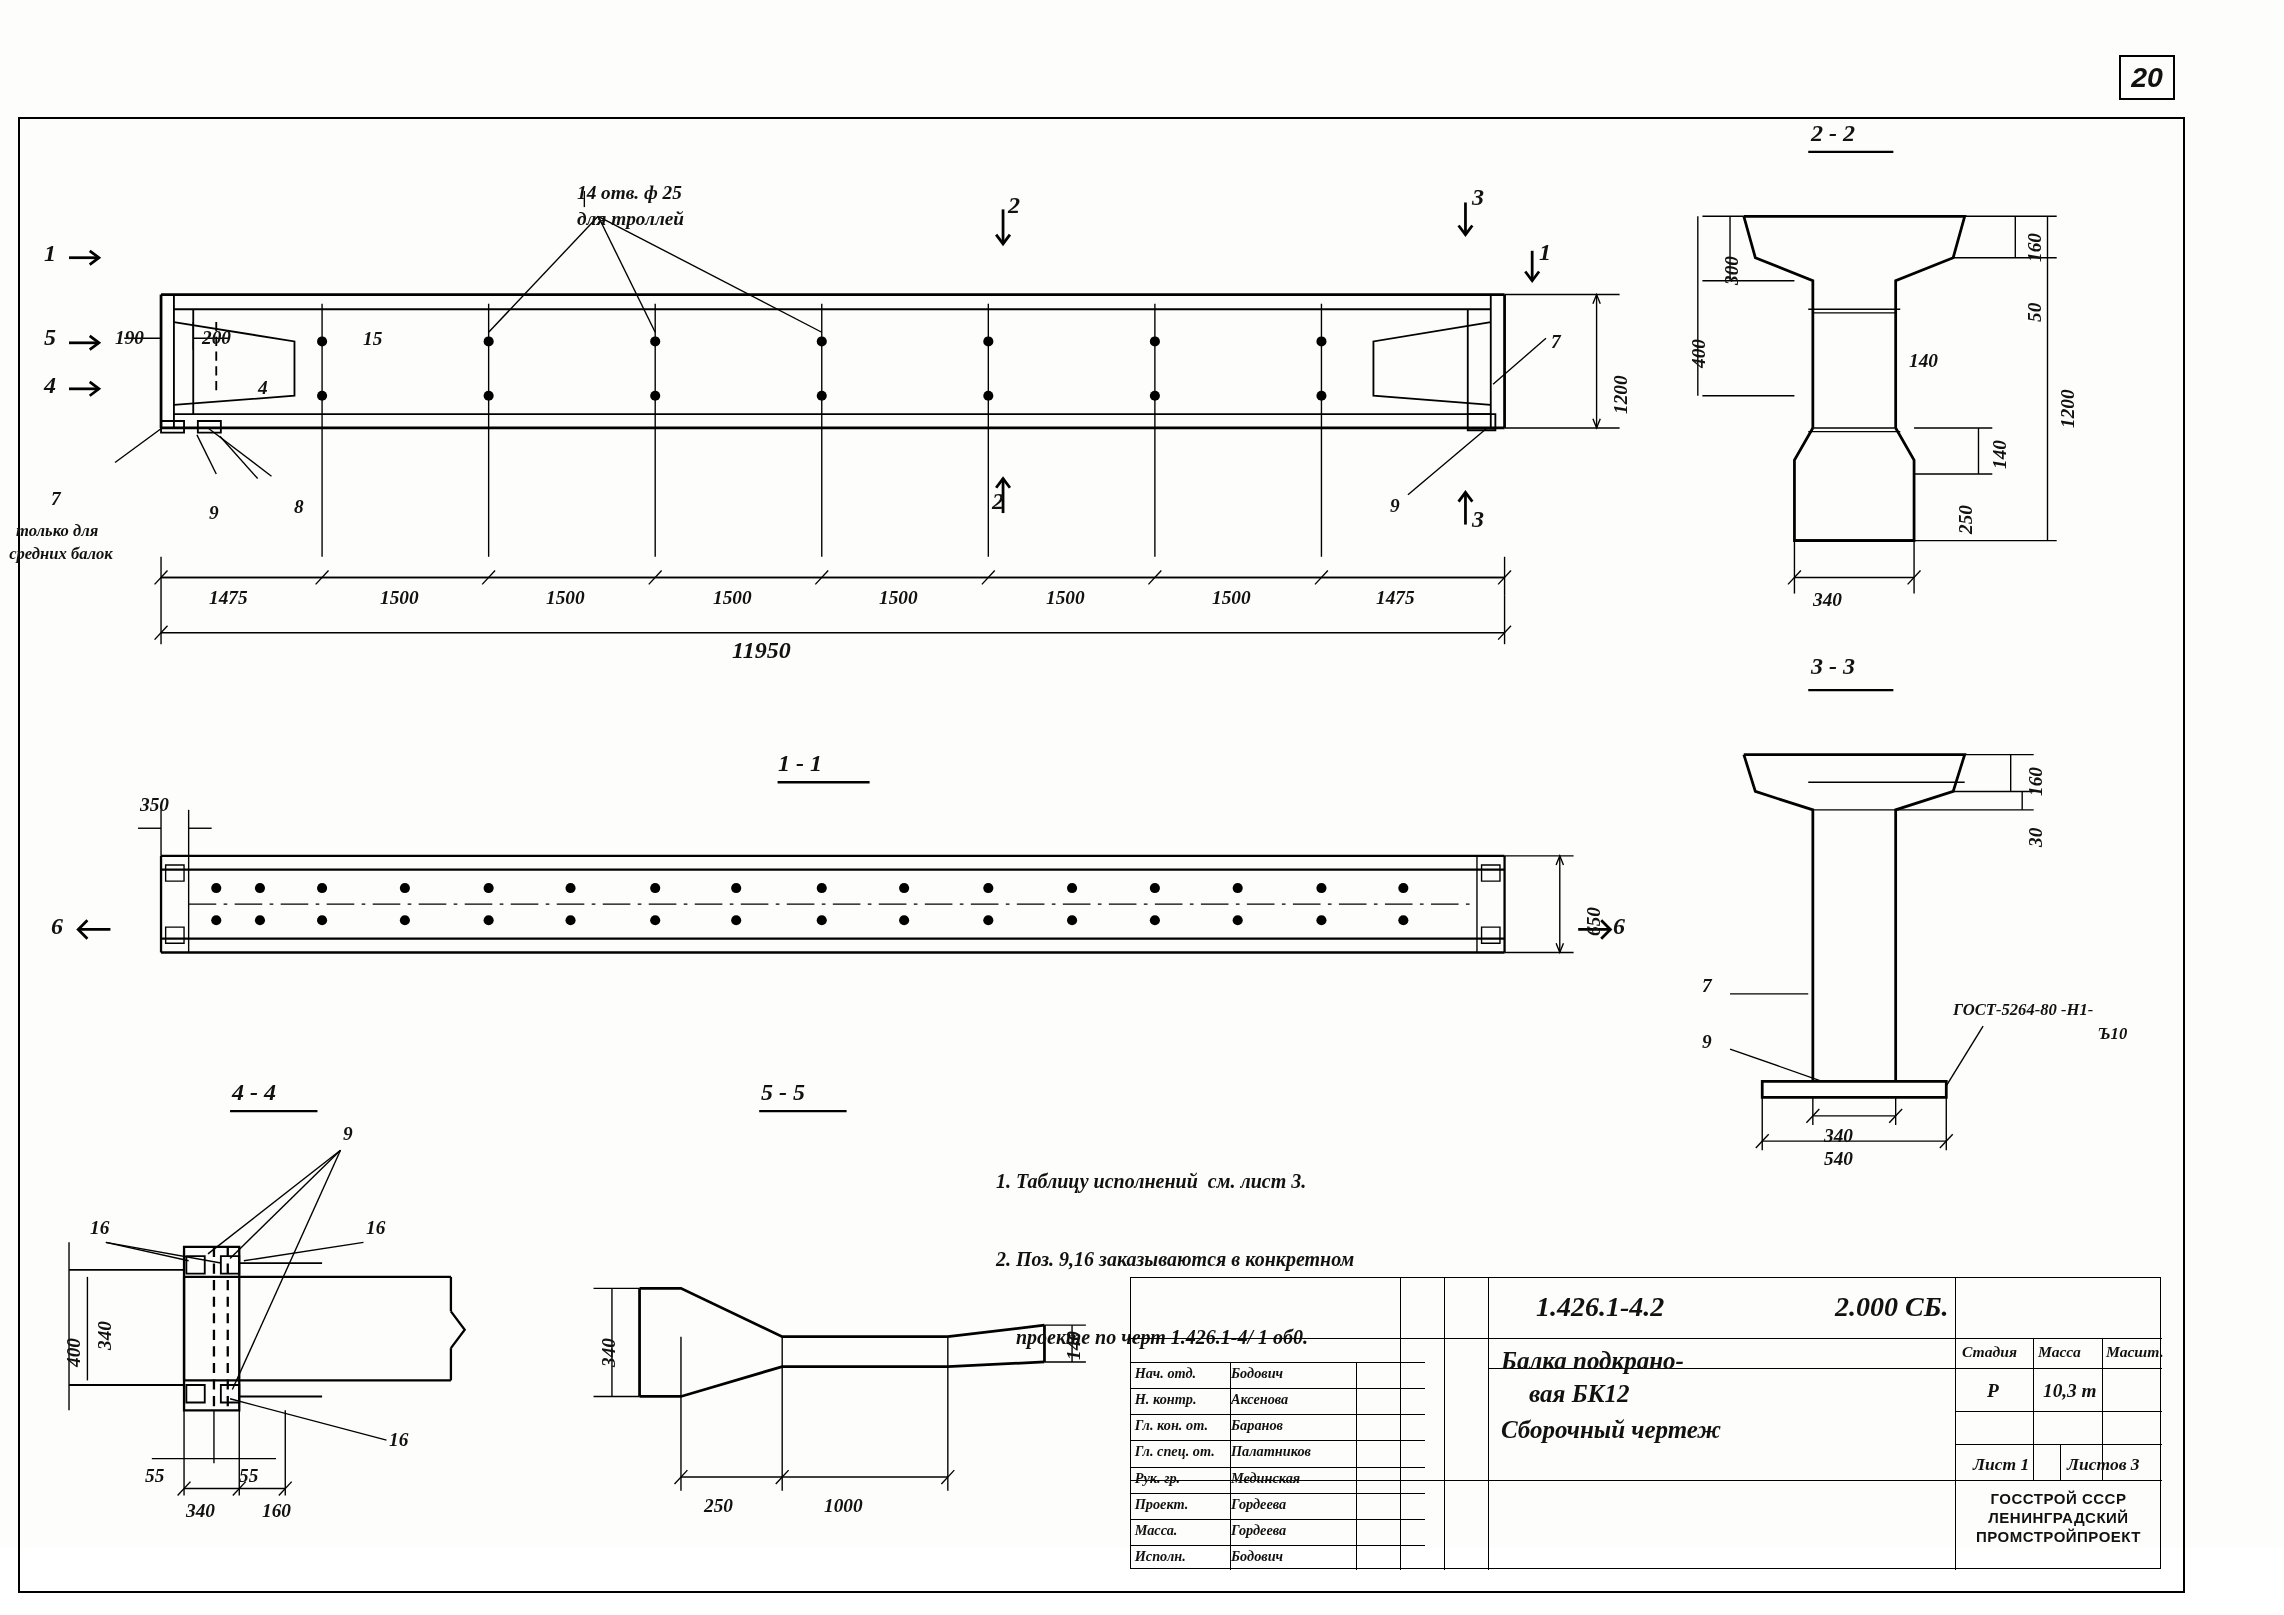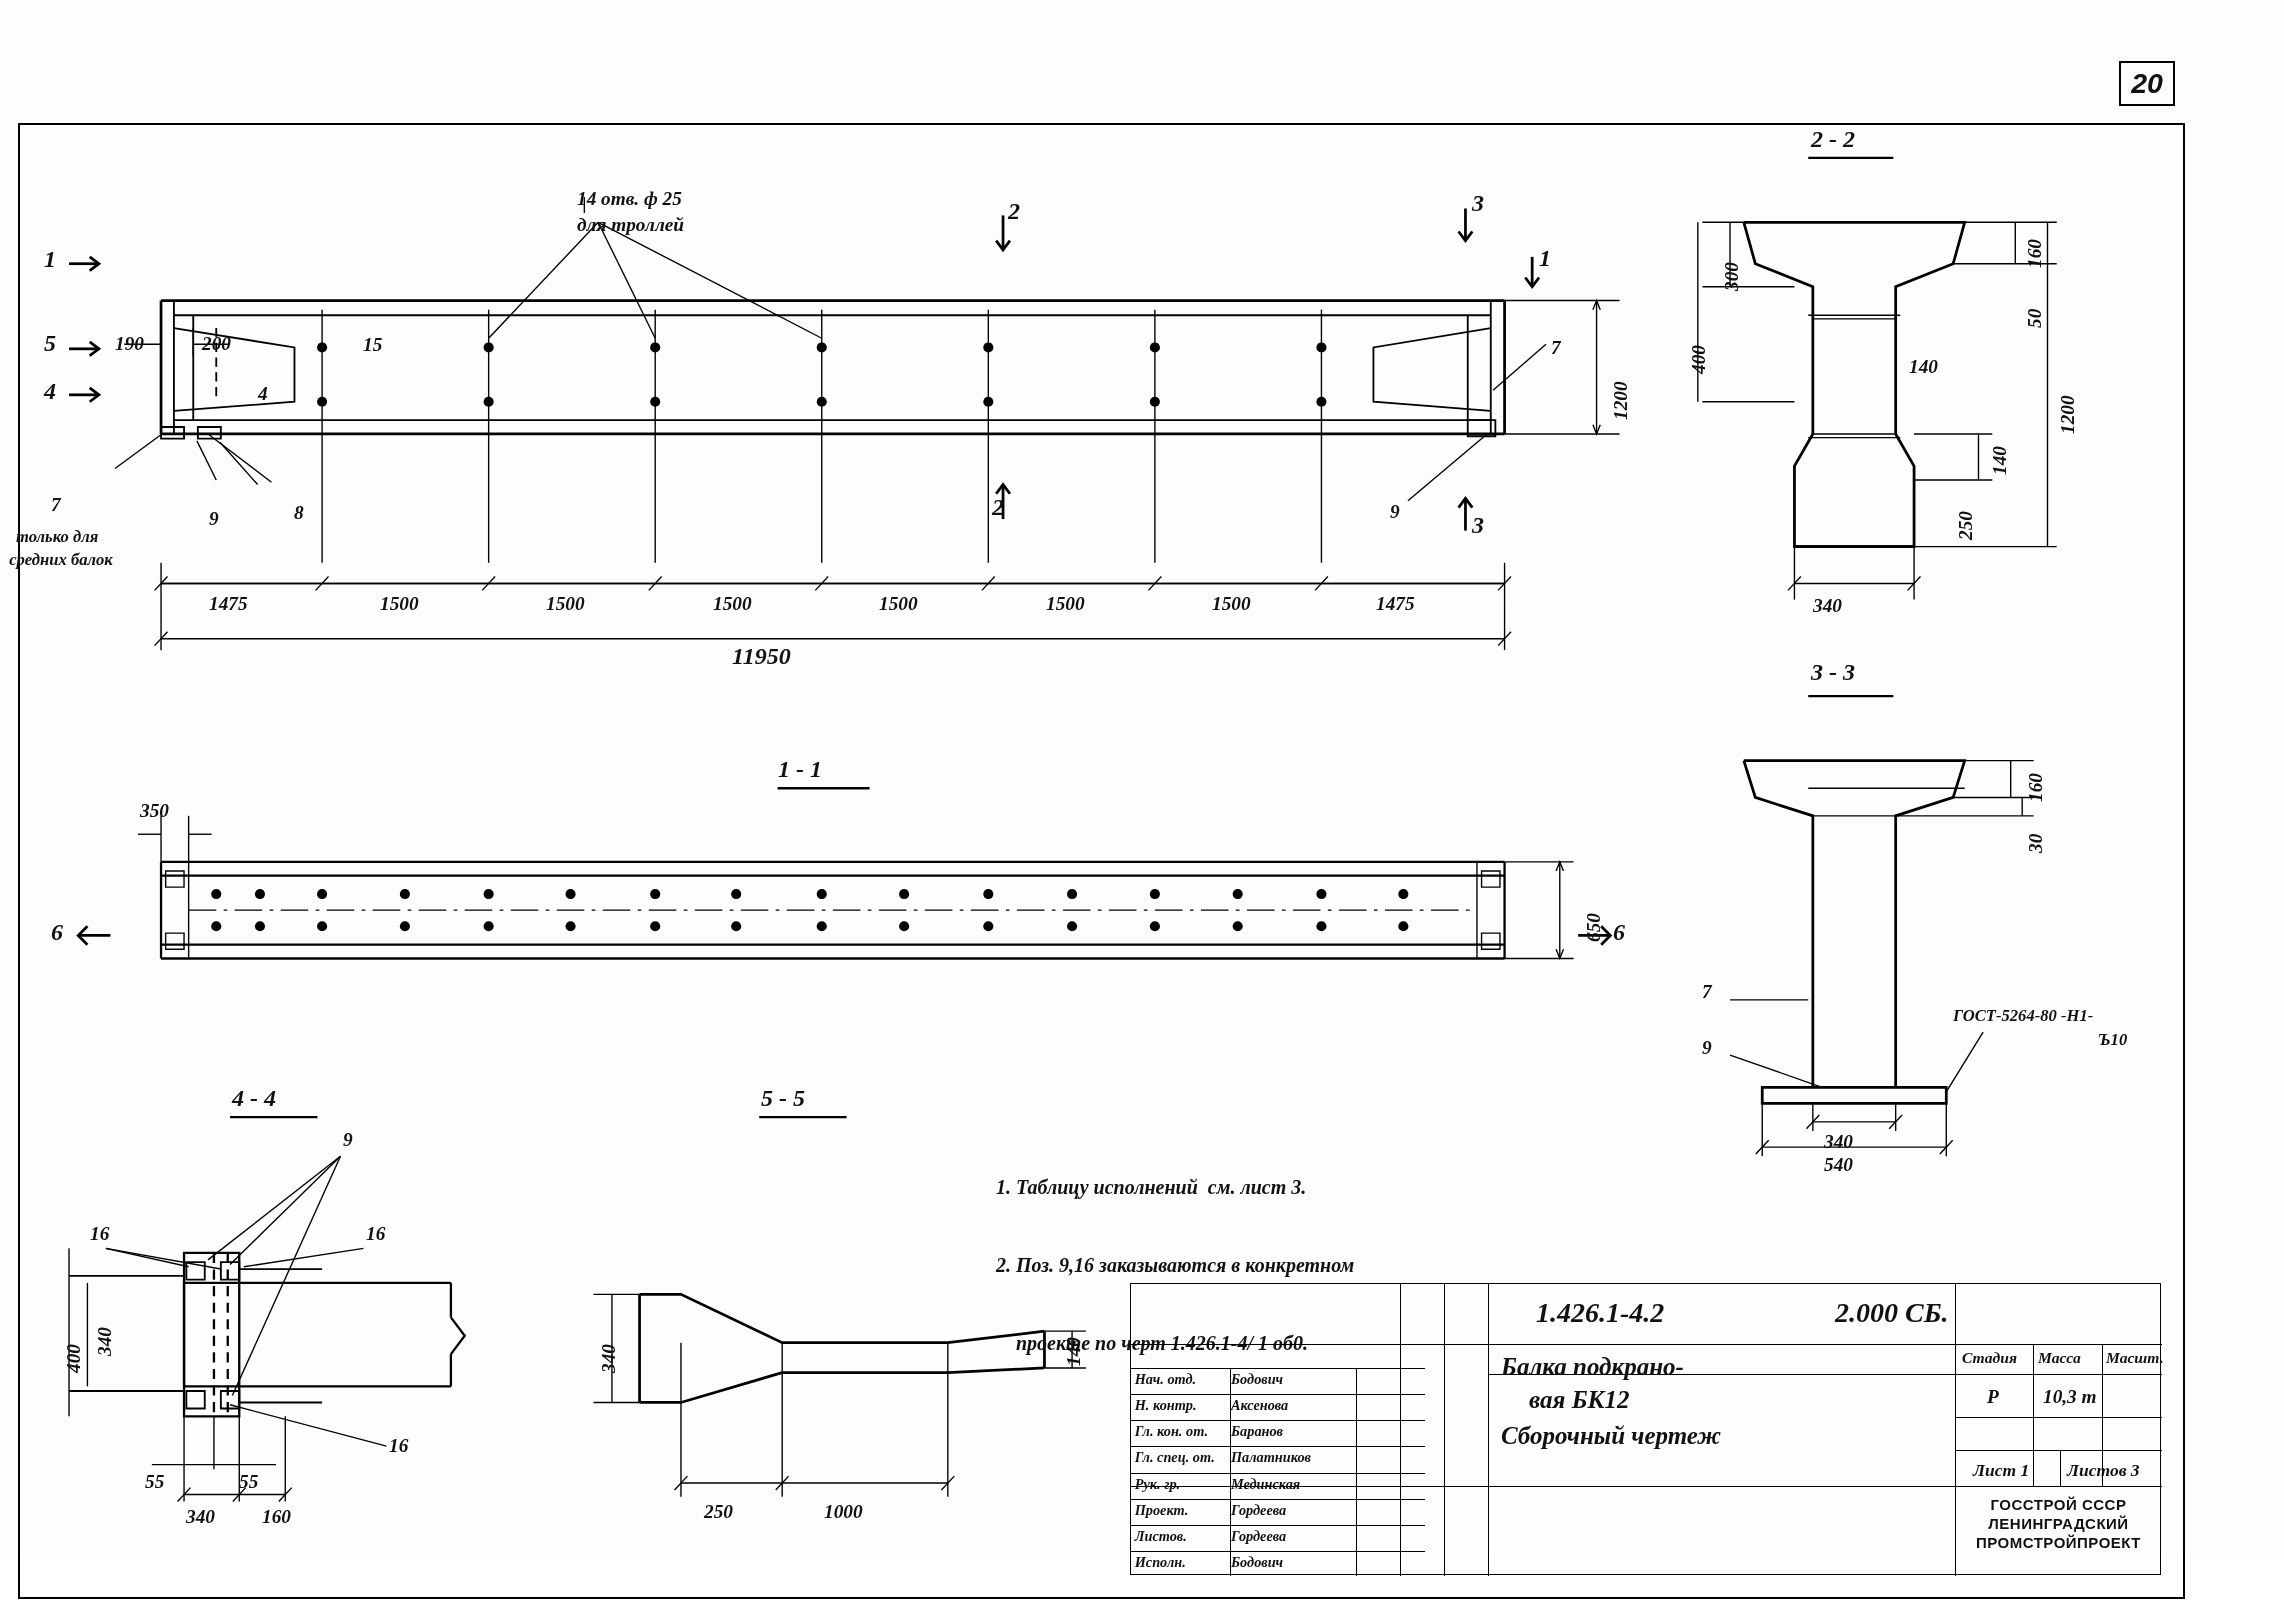--- a/index.html
+++ b/index.html
@@ -10,21 +10,21 @@
   body {
     width: 2284px;
     height: 1616px;
     font-family: "Liberation Serif", serif;
     color: #111111;
     overflow: hidden;
     position: relative;
   }
   .sheet {
     position: absolute;
-    left: 0; top: 6px;
+    left: 0; top: 0;
     width: 2284px;
     height: 1548px;
     background: #fdfdfb;
   }
   .frame {
     position: absolute;
     left: 18.4px; top: 117px;
     width: 2163px;
     height: 1472px;
     border: 2.3px solid #000;
@@ -629,21 +629,21 @@
     </div>
     <div class="sign-row bt" style="top:189px;">
       <span class="a">Рук. гр.</span>
       <span class="b">Мединская</span>
     </div>
     <div class="sign-row bt" style="top:215px;">
       <span class="a">Проект.</span>
       <span class="b">Гордеева</span>
     </div>
     <div class="sign-row bt" style="top:241px;">
-      <span class="a">Листов.</span>
+      <span class="a">Масса.</span>
       <span class="b">Гордеева</span>
     </div>
     <div class="sign-row bt" style="top:267px;">
       <span class="a">Исполн.</span>
       <span class="b">Бодович</span>
     </div>
   </div>
 
 </div>
 

